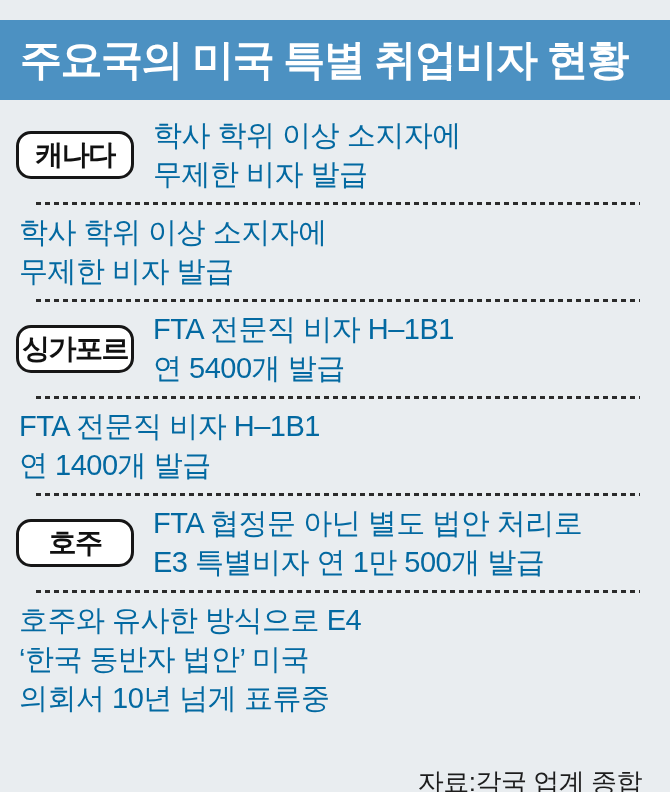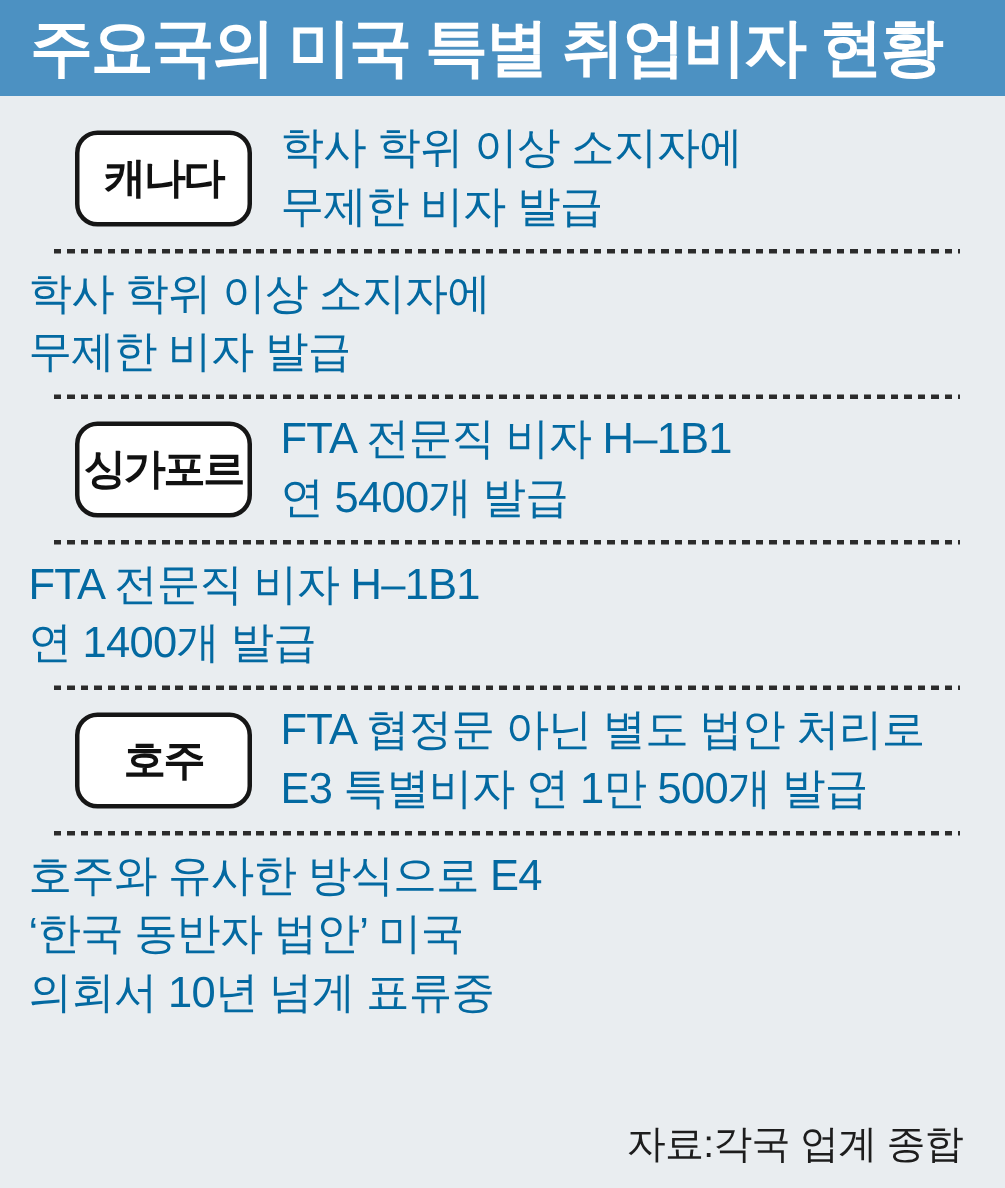--- a/index.html
+++ b/index.html
@@ -9,47 +9,48 @@
     background: #e9edf0;
     position: relative;
     overflow: hidden;
   }
   .canvas {
     width: 670px; height: 792px;
     position: relative;
     background: #e9edf0;
   }
   .header {
-    height: 64px;
+    height: 80px;
     background: #4c91c2;
     display: flex;
     align-items: center;
     padding-left: 20px;
     box-sizing: border-box;
+    margin-top: 20px;
   }
   .header h1 {
     margin: 0;
     color: #ffffff;
     font-size: 42px;
     font-weight: bold;
     letter-spacing: -1.5px;
     white-space: nowrap;
   }
   .rows {
     padding-top: 8px;
   }
   .row {
     display: flex;
     align-items: center;
     padding: 8px 0;
   }
   .country-box {
     flex: 0 0 118px;
-    margin-left: 50px;
-    height: 64px;
+    margin-left: 16px;
+    height: 48px;
     background: #ffffff;
     border: 3px solid #161616;
     border-radius: 15px;
     display: flex;
     align-items: center;
     justify-content: center;
     box-sizing: border-box;
   }
   .country {
     font-size: 28px;

